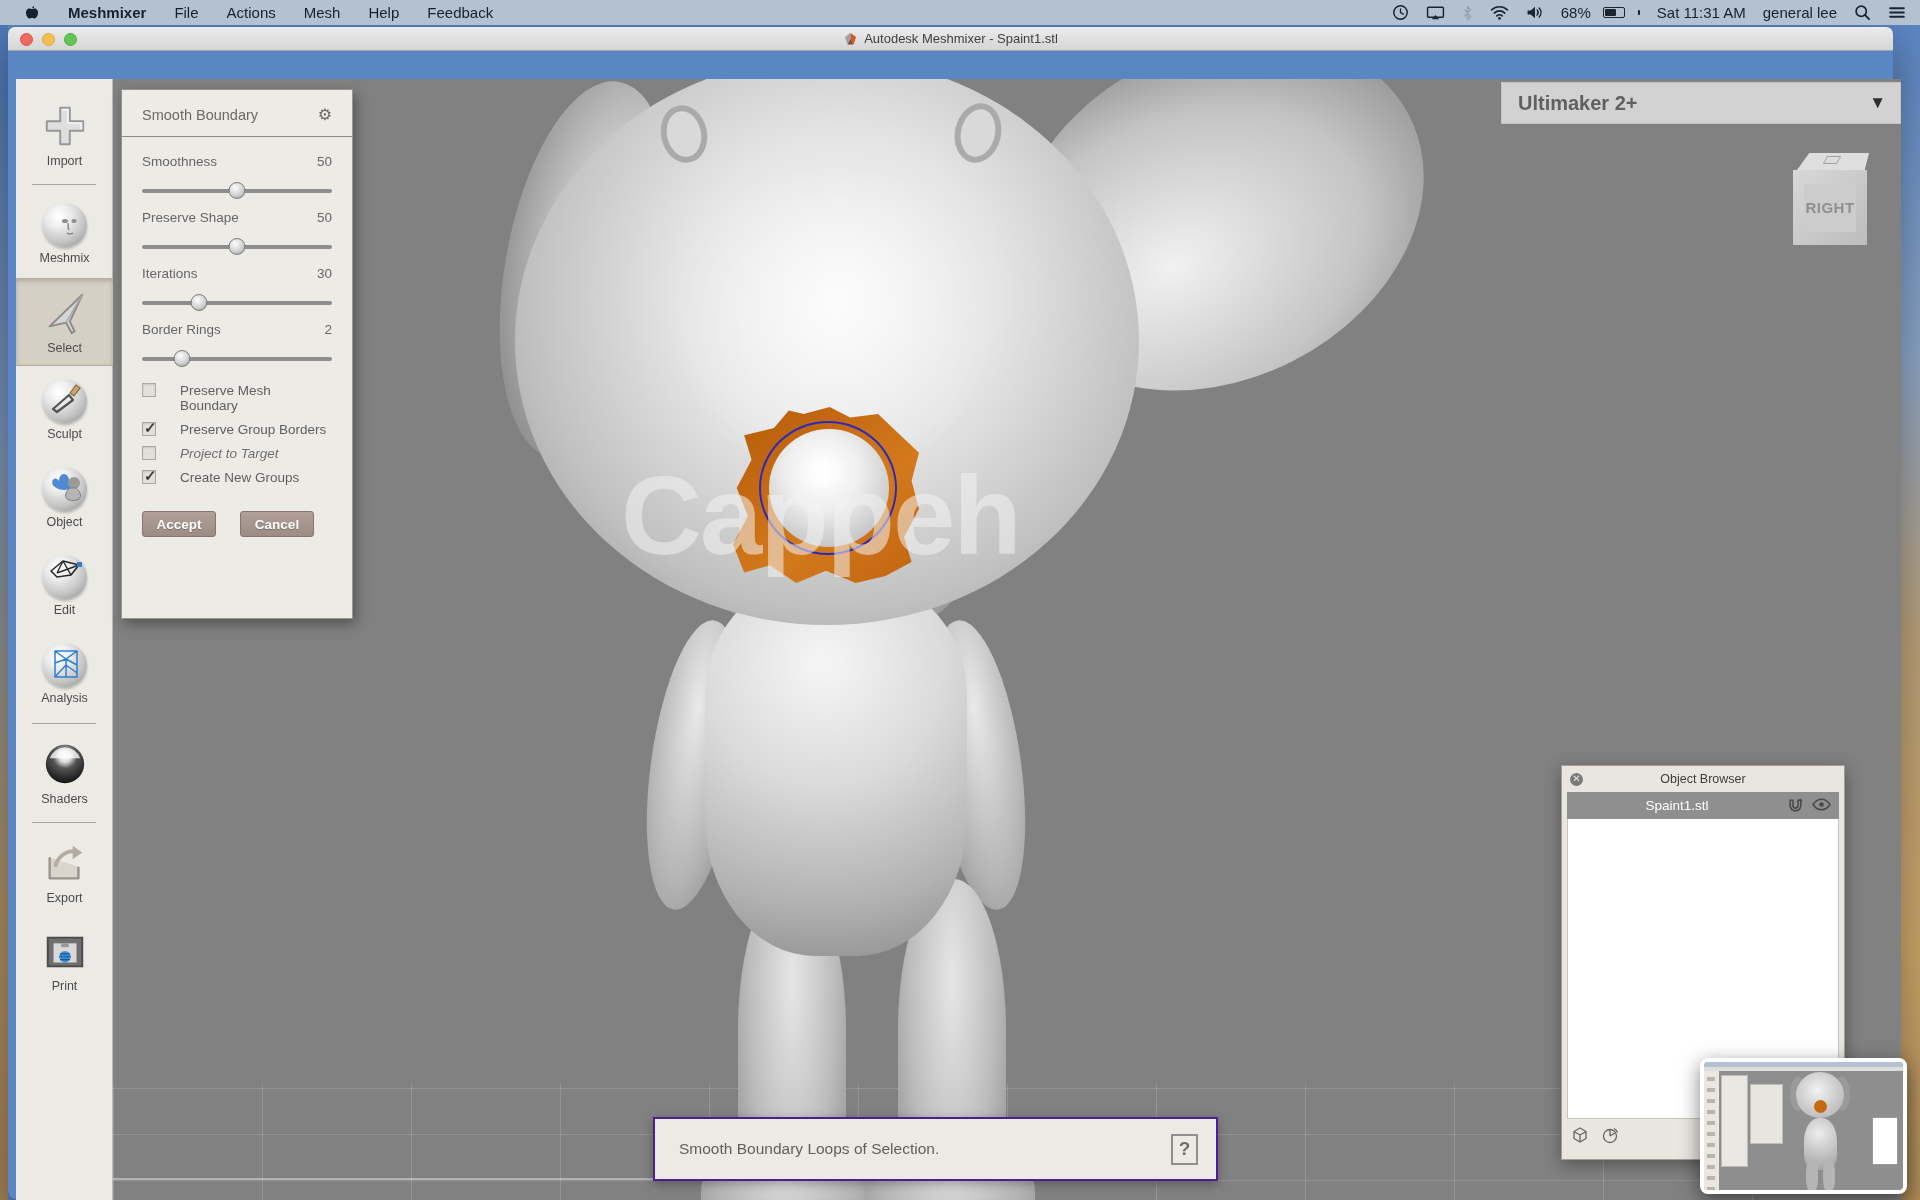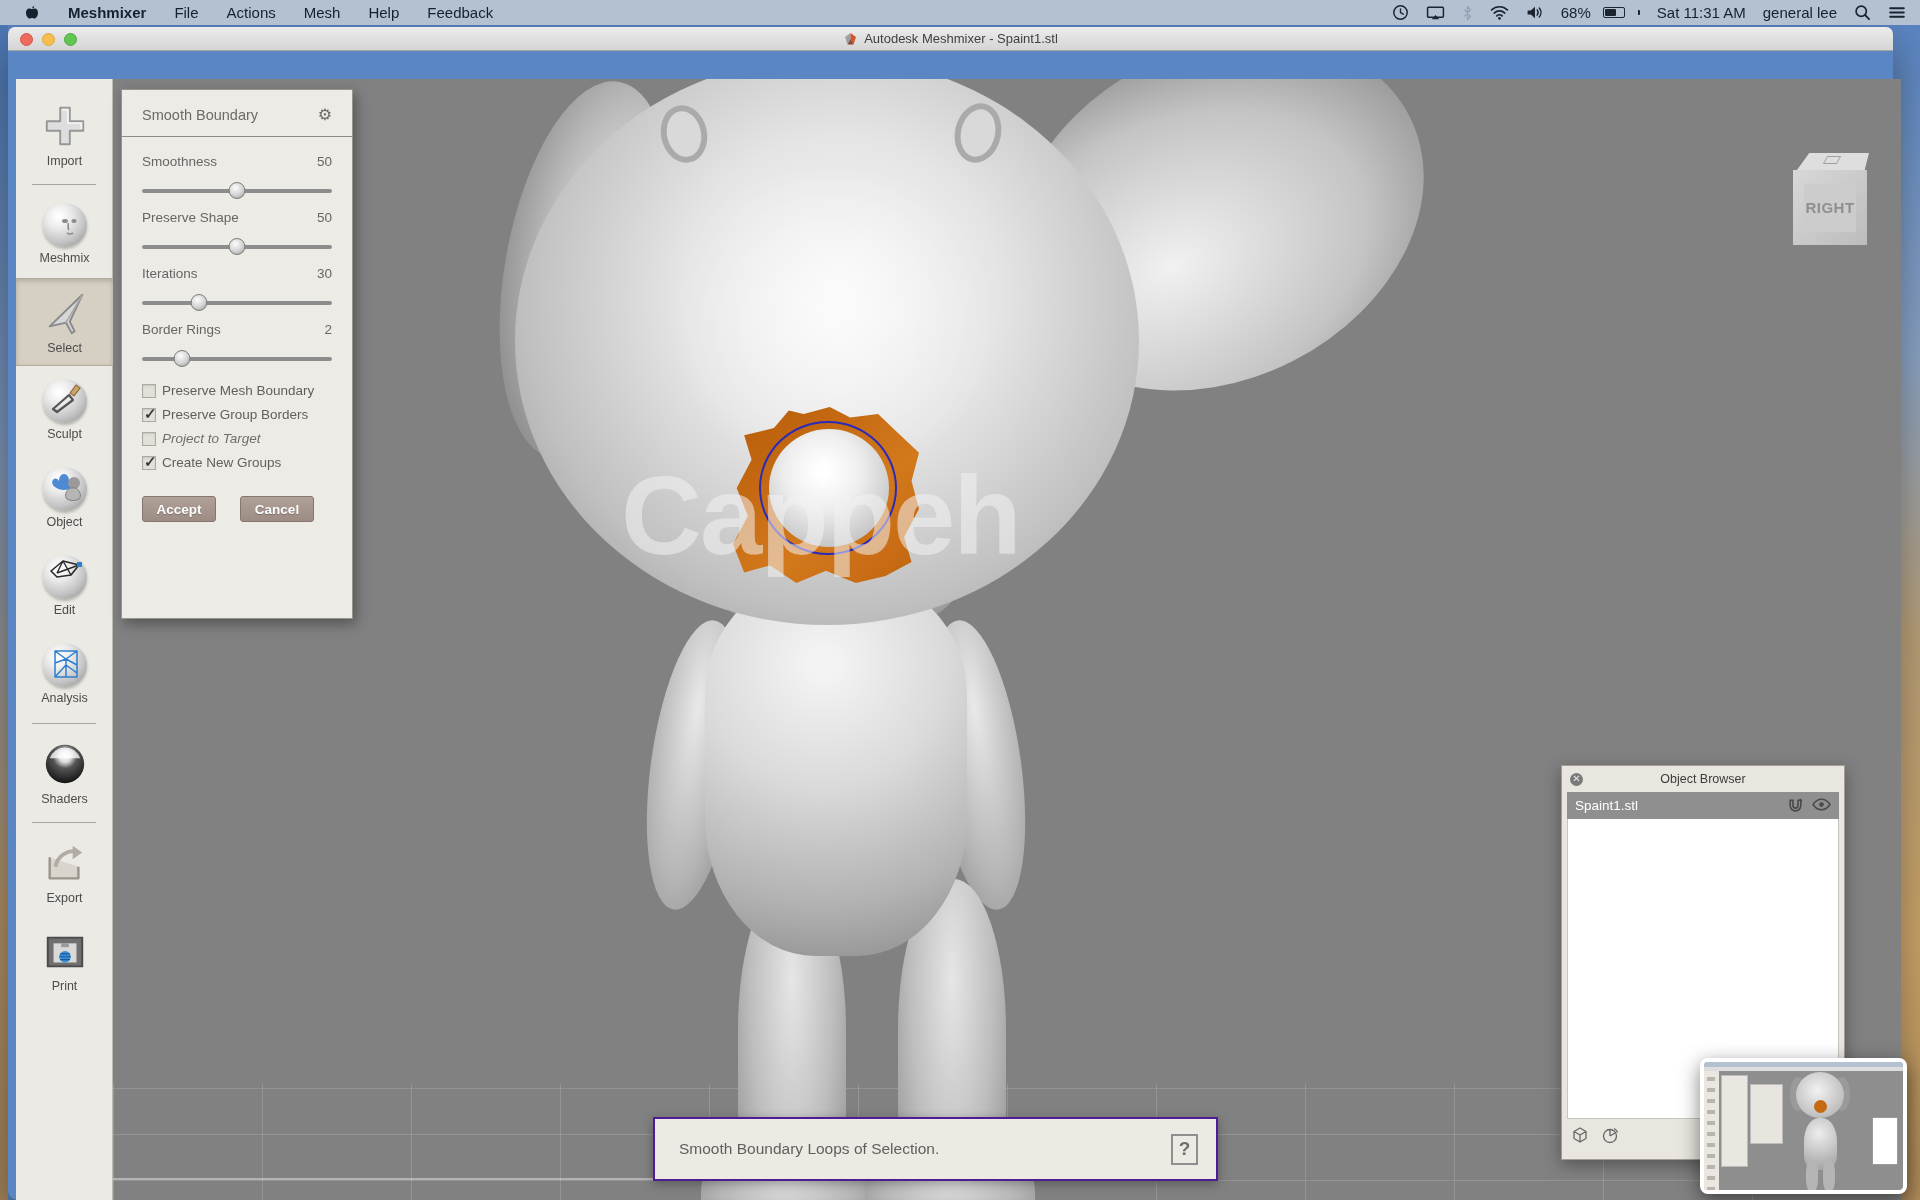--- a/index.html
+++ b/index.html
@@ -66,21 +66,21 @@
   .tp-div { height:1px; background:#8f8b84; margin:12px -20px 0 -20px; }
   .sl-row { display:flex; justify-content:space-between; font-size:13.5px; color:#666;
     margin-top:17px; }
   .sl-track { position:relative; height:4px; background:#8d8d8d; border-radius:2px;
     margin:20px 0 4px 0; }
   .sl-thumb { position:absolute; top:-7px; width:17px; height:17px; border-radius:50%;
     transform:translateX(-50%);
     background:radial-gradient(circle at 40% 32%, #f7f7f7 8%, #d2d2d2 55%, #9a9a9a 95%);
     border:1px solid #7c7c7c; }
   .cb-sec { margin-top:22px; }
-  .cb-row { display:flex; align-items:center; gap:6px; margin-bottom:9px; font-size:13.5px; color:#5f5f5f; }
+  .cb-row { display:flex; gap:24px; margin-bottom:9px; font-size:13.5px; color:#5f5f5f; }
   .cb-row.gap-top { margin-top:3px; }
   .cb-row.italic .cb-lbl { font-style:italic; color:#6e6e6e; }
   .cb-box { position:relative; width:14px; height:14px; background:#e3e0da; border:1px solid #aeaaa2;
     box-shadow:inset 0 1px 2px rgba(0,0,0,.12); flex:0 0 auto; }
   .cb-box.checked::after { content:"\2713"; position:absolute; left:1px; top:-4px;
     font-size:15px; color:#3a3a3a; font-weight:bold; }
   .tp-btns { display:flex; gap:24px; margin-top:26px; }
   .tp-btn { width:74px; height:26px; background:linear-gradient(#b0a098,#9c8c84);
     border:1px solid #857770; border-radius:3px; color:#fff; font-weight:bold; font-size:13.5px;
     display:flex; align-items:center; justify-content:center; text-shadow:0 1px 1px rgba(0,0,0,.25); }
@@ -158,21 +158,21 @@
     justify-content:center; font-size:15px; font-weight:bold; color:#8f8f8f; letter-spacing:.5px; }
 
   
   .obrowser { position:absolute; left:1448px; top:686px; width:284px; height:395px;
     background:#e9e6e0; border:1px solid #a29e96; box-shadow:0 5px 16px rgba(0,0,0,.35); }
   .ob-head { position:relative; height:26px; display:flex; align-items:center; justify-content:center;
     font-size:12.5px; color:#3c3c3c; }
   .ob-close { position:absolute; left:8px; top:7px; width:13px; height:13px; border-radius:50%;
     background:#7a7a7a; color:#e8e8e8; font-size:10px; line-height:12px; text-align:center; }
   .ob-row { margin:0 5px; height:27px; background:#8f8f8f; display:flex; align-items:center;
-    color:#fff; font-size:13.5px; padding:0 8px; gap:8px; }
+    color:#fff; font-size:13.5px; padding:0 8px; gap:8px;text-align:center; }
   .ob-row .nm { flex:1; }
   .ob-list { margin:0 5px; height:300px; background:#ffffff; border:1px solid #c9c6bf; border-top:none; }
   .ob-foot { display:flex; align-items:center; gap:12px; padding:6px 8px; }
 
   
   .statusbar { position:absolute; left:540px; top:1038px; width:565px; height:64px;
     background:#edeae4; border:2px solid #4c1d95; box-shadow:0 3px 10px rgba(0,0,0,.3);
     display:flex; align-items:center; padding:0 18px 0 24px; }
   .statusbar .msg { font-size:15.5px; color:#5f5f5f; }
   .statusbar .help { margin-left:auto; width:27px; height:31px; border:2px solid #8f8f8f;
@@ -316,20 +316,24 @@
       <div class="mp head"></div>
       <div class="mp head-hi"></div>
       <div class="mp eye-l"></div>
       <div class="mp eye-r"></div>
       <div class="mp sel-orange"></div>
       <div class="mp sel-blue"></div>
       <div class="mp nose"></div>
 
       <div class="watermark">Cappeh</div>
 
+      <div class="printer-bar">
+        <span class="pname">Ultimaker 2+</span>
+        <span class="tri">▼</span>
+      </div>
 
       <div class="vcube">
         <div class="top"></div>
         <div class="top-glyph"></div>
         <div class="front">
           <div class="inner">RIGHT</div>
         </div>
       </div>
 
       <div class="obrowser">

